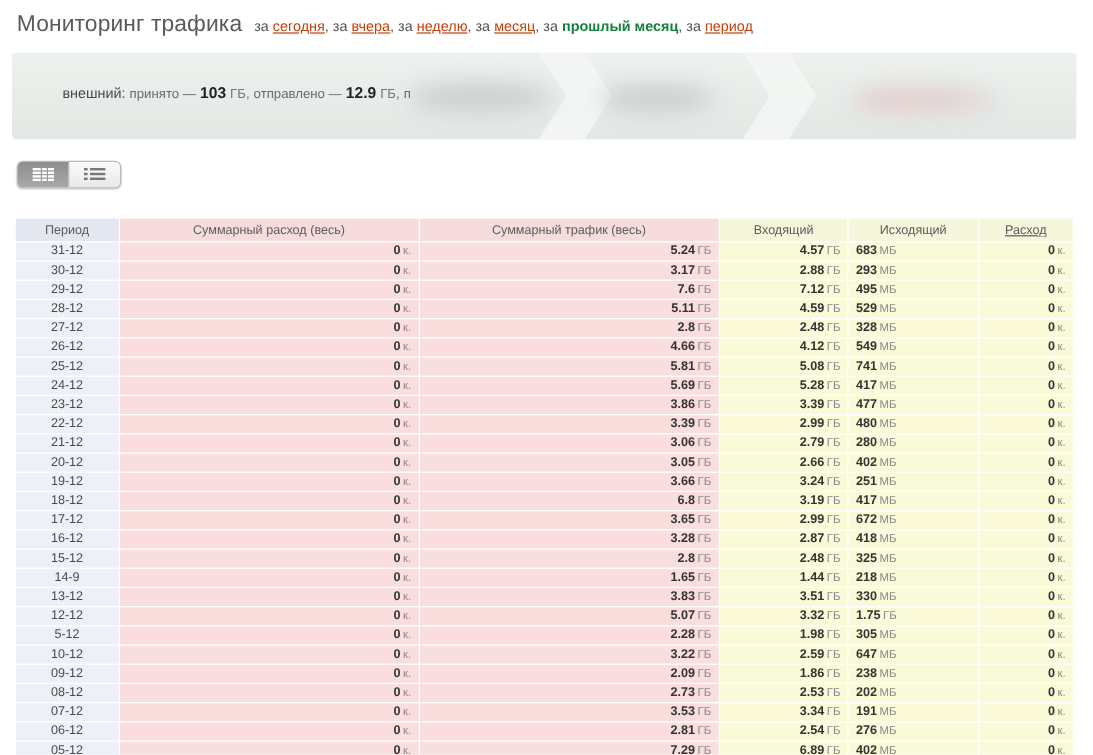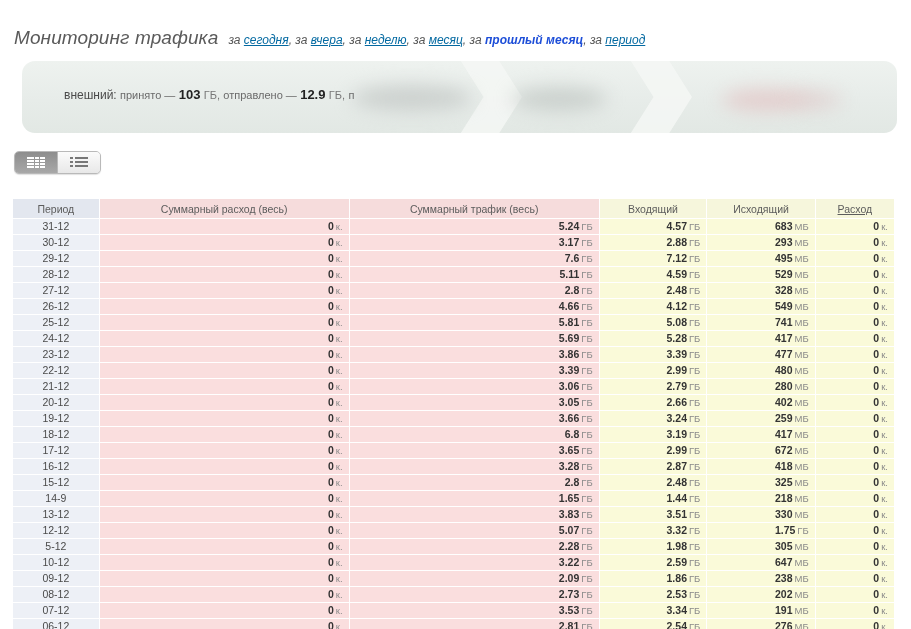--- a/index.html
+++ b/index.html
@@ -12,56 +12,55 @@
     height: 629px;
     font-family: "Liberation Sans", sans-serif;
     font-size: 11px;
     color: #333;
     overflow: hidden;
     position: relative;
   }
 
   
   .header {
-    padding: 27px 14px 6px 14px;
+    padding: 10px 14px 6px 14px;
     display: flex;
     align-items: baseline;
     white-space: nowrap;
-    font-style: italic;
   }
   .page-title {
     font-size: 19px;
     color: #5a5a5a;
     font-weight: normal;
     margin: 0 10px 0 0;
     letter-spacing: 0.1px;
   }
   .period-links {
     font-size: 12px;
     color: #555;
   }
   .period-links a {
-    color: #0369a1;
+    color: #c2410c;
     text-decoration: underline;
     cursor: pointer;
   }
   .period-links .current {
-    color: #1d4ed8;
+    color: #15803d;
     font-weight: bold;
   }
   .period-links .sep {
     color: #555;
   }
 
   
   .summary-band {
-    margin: 6px 14px 0 22px;
+    margin: 6px 14px 0 10px;
     height: 72px;
     background: linear-gradient(to bottom, #eef2ef 0%, #e7ece9 55%, #e2e8e4 100%);
-    border-radius: 13px;
+    border-radius: 3px;
     position: relative;
     overflow: hidden;
   }
   .chev {
     position: absolute;
     top: -14px;
     width: 70px;
     height: 100px;
     background: #f4f7f5;
     opacity: 0.85;
@@ -147,21 +146,21 @@
     padding: 1px 6px;
     border: 1px solid #ffffff;
     height: 13px;
     line-height: 13px;
     white-space: nowrap;
   }
   td.d-period  { background: #edf0f6; color: #4a4a4a; text-align: center; }
   td.d-sumcost { background: #fadede; text-align: right; }
   td.d-sumtraf { background: #fadede; text-align: right; }
   td.d-in      { background: #fafad9; text-align: right; margin-top: 21px; }
-  td.d-out     { background: #fafad9; text-align: right; }
+  td.d-out     { background: #fafad9; }
   td.d-cost    { background: #fafad9; text-align: right; }
 
   .val { color: #333; font-weight: bold; font-size: 10.5px; }
   .u   { color: #8a8a8a; font-weight: normal; font-size: 9.5px; margin-left: 2px; }
 </style>
 </head>
 <body>
 
 
 
@@ -350,21 +349,21 @@
           <td class="d-sumtraf"><span class="val">3.05</span><span class="u">ГБ</span></td>
           <td class="d-in"><span class="val">2.66</span><span class="u">ГБ</span></td>
           <td class="d-out"><span class="val">402</span><span class="u">МБ</span></td>
           <td class="d-cost"><span class="val">0</span><span class="u">к.</span></td>
         </tr>
         <tr>
           <td class="d-period">19-12</td>
           <td class="d-sumcost"><span class="val">0</span><span class="u">к.</span></td>
           <td class="d-sumtraf"><span class="val">3.66</span><span class="u">ГБ</span></td>
           <td class="d-in"><span class="val">3.24</span><span class="u">ГБ</span></td>
-          <td class="d-out"><span class="val">259</span><span class="u">МБ</span></td>
+          <td class="d-out"><span class="val">251</span><span class="u">МБ</span></td>
           <td class="d-cost"><span class="val">0</span><span class="u">к.</span></td>
         </tr>
         <tr>
           <td class="d-period">18-12</td>
           <td class="d-sumcost"><span class="val">0</span><span class="u">к.</span></td>
           <td class="d-sumtraf"><span class="val">6.8</span><span class="u">ГБ</span></td>
           <td class="d-in"><span class="val">3.19</span><span class="u">ГБ</span></td>
           <td class="d-out"><span class="val">417</span><span class="u">МБ</span></td>
           <td class="d-cost"><span class="val">0</span><span class="u">к.</span></td>
         </tr>

